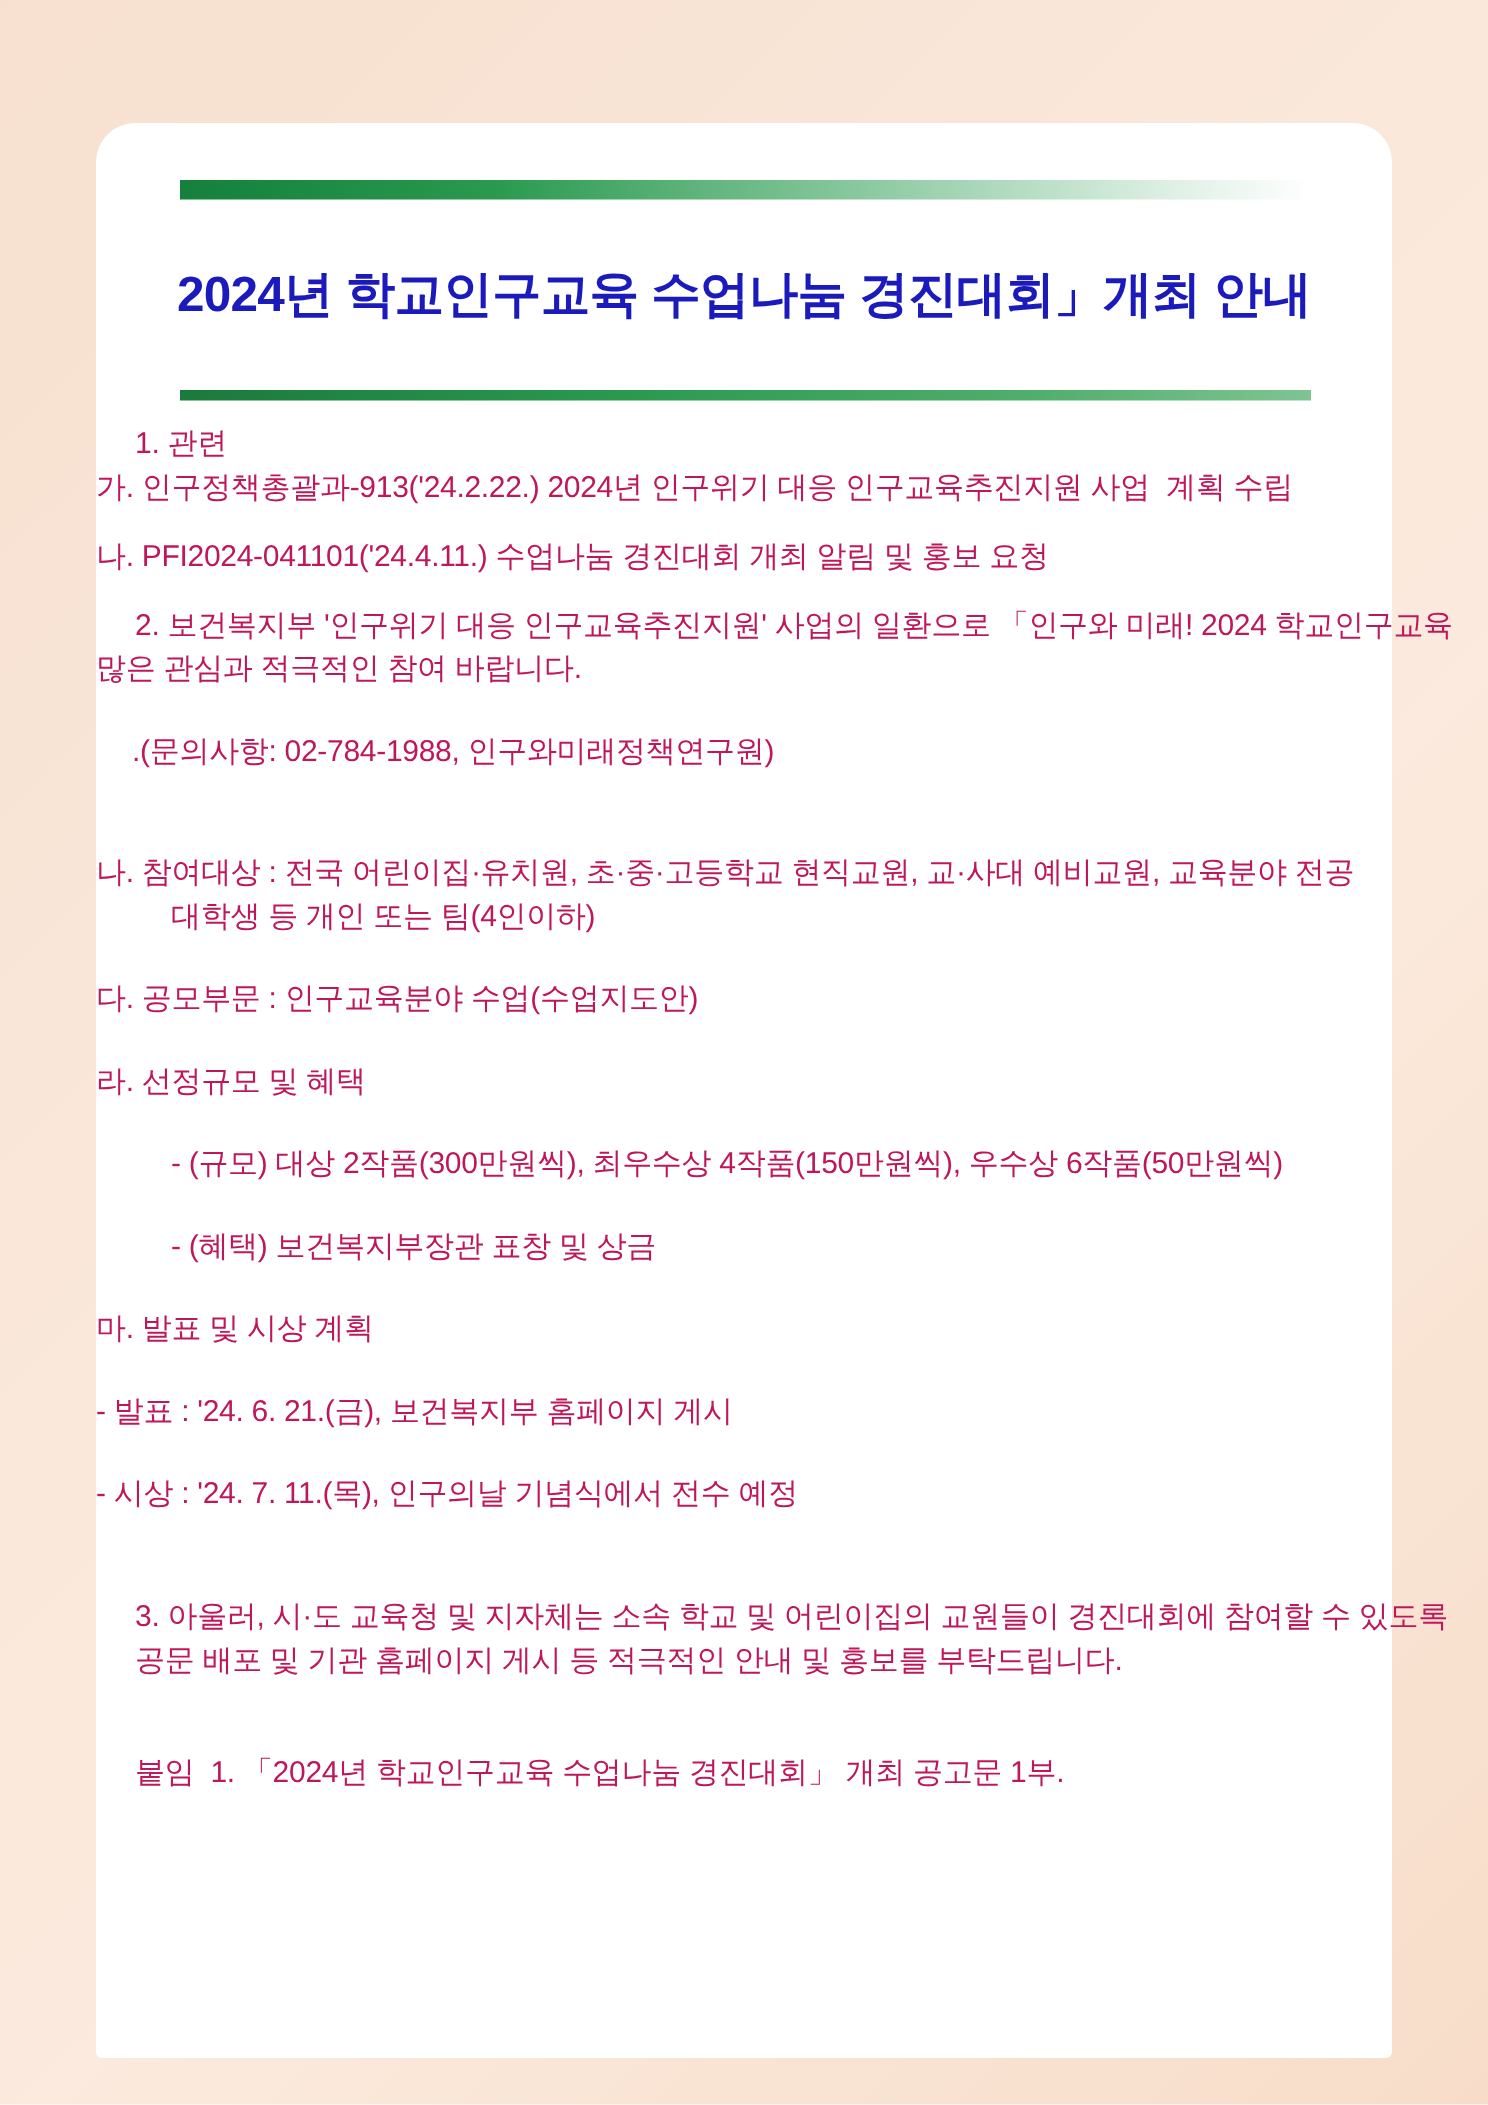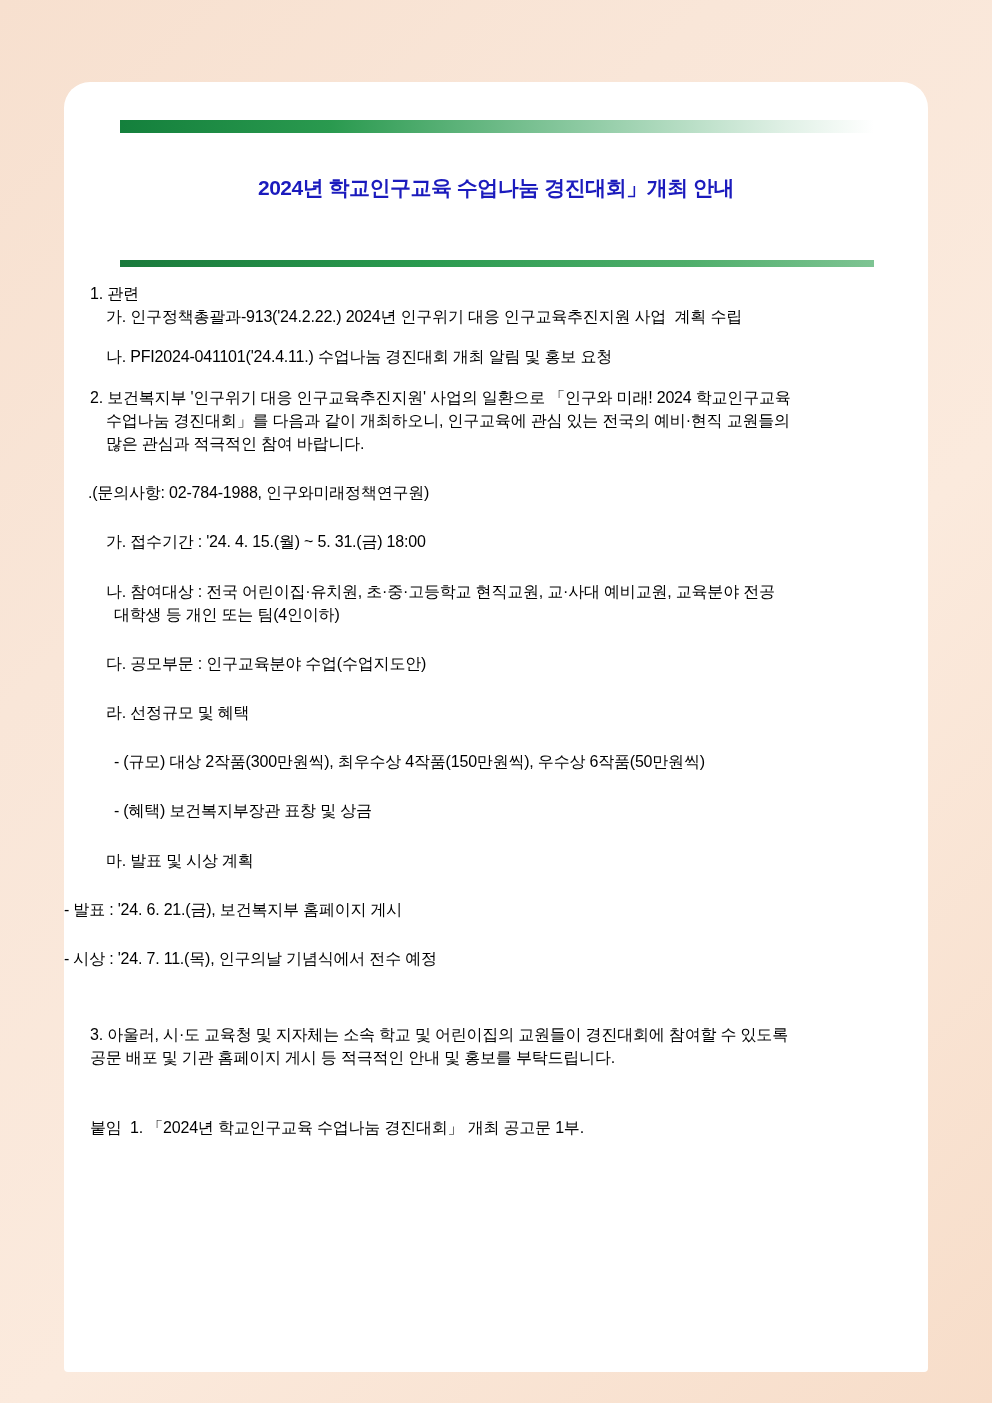--- a/index.html
+++ b/index.html
@@ -38,48 +38,48 @@
     width: 754px;
     height: 7px;
     background: linear-gradient(90deg, #1a7a3c 0%, #2a9a4f 40%, #4fae6b 75%, #7ec493 100%);
   }
   .doc-title {
     position: absolute;
     left: 0;
     top: 92px;
     width: 864px;
     text-align: center;
-    font-size: 21px;
+    font-size: 33px;
     font-weight: bold;
     color: #1b1bbd;
     letter-spacing: -0.5px;
     font-family: "Liberation Sans", sans-serif;
     white-space: nowrap;
   }
   .body-area {
     position: absolute;
     left: 0;
     top: 200px;
     width: 864px;
-    font-size: 16px;
+    font-size: 20px;
     line-height: 1.45;
-    color: #000000;
+    color: #be185d;
   }
   .ln {
     position: relative;
     white-space: pre;
     font-family: "Liberation Sans", sans-serif;
     letter-spacing: -0.2px;
   }
   .gap-s { height: 10px; }
   .gap-m { height: 17px; }
   .gap-l { height: 26px; }
   .gap-xl { height: 36px; }
   .i0  { padding-left: 26px; }
-  .i1  { padding-left: 42px; }
+  .i1  { }
   .i2  { padding-left: 50px; }
   .i3  { padding-left: 24px; }
   .i4  { }
 </style>
 </head>
 <body>
 
 <div class="page">
 
   <div class="bar-top"></div>
@@ -90,28 +90,26 @@
 
   <div class="body-area">
 
     <div class="ln i0">1. 관련</div>
     <div class="ln i1">가. 인구정책총괄과-913('24.2.22.) 2024년 인구위기 대응 인구교육추진지원 사업  계획 수립</div>
     <div class="gap-m"></div>
     <div class="ln i1">나. PFI2024-041101('24.4.11.) 수업나눔 경진대회 개최 알림 및 홍보 요청</div>
     <div class="gap-m"></div>
 
     <div class="ln i0">2. 보건복지부 '인구위기 대응 인구교육추진지원' 사업의 일환으로 「인구와 미래! 2024 학교인구교육</div>
-    <div class="ln i1">수업나눔 경진대회」를 다음과 같이 개최하오니, 인구교육에 관심 있는 전국의 예비·현직 교원들의</div>
     <div class="ln i1">많은 관심과 적극적인 참여 바랍니다.</div>
     <div class="gap-l"></div>
 
     <div class="ln i3">.(문의사항: 02-784-1988, 인구와미래정책연구원)</div>
     <div class="gap-l"></div>
 
-    <div class="ln i1">가. 접수기간 : '24. 4. 15.(월) ~ 5. 31.(금) 18:00</div>
     <div class="gap-l"></div>
 
     <div class="ln i1">나. 참여대상 : 전국 어린이집·유치원, 초·중·고등학교 현직교원, 교·사대 예비교원, 교육분야 전공</div>
     <div class="ln i2">대학생 등 개인 또는 팀(4인이하)</div>
     <div class="gap-l"></div>
 
     <div class="ln i1">다. 공모부문 : 인구교육분야 수업(수업지도안)</div>
     <div class="gap-l"></div>
 
     <div class="ln i1">라. 선정규모 및 혜택</div>

